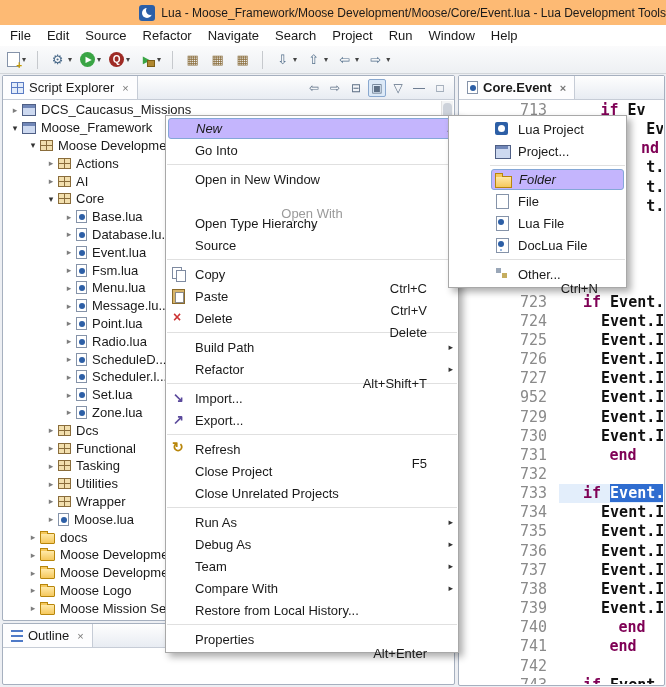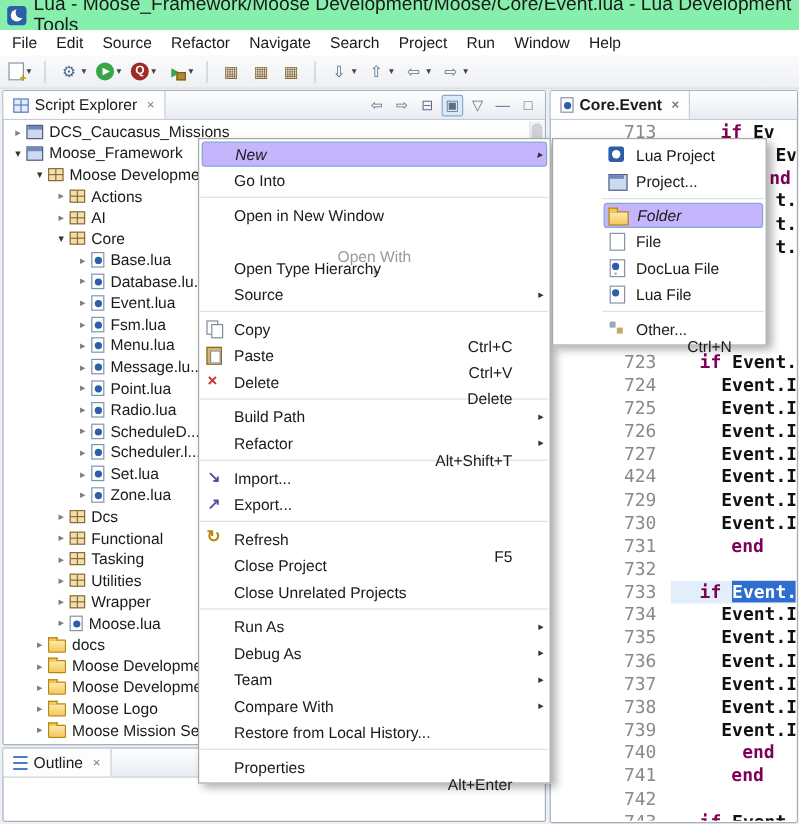--- a/index.html
+++ b/index.html
@@ -1,22 +1,22 @@
 <!DOCTYPE html>
 <html><head>
 <meta charset="utf-8">
 <style>
   * { margin:0; padding:0; box-sizing:border-box; }
   html,body { width:666px; height:687px; overflow:hidden; background:#fff;
               font-family:"Liberation Sans", sans-serif; color:#1a1a1a; }
 
   
   .titlebar { position:absolute; left:0; top:0; width:666px; height:25px;
-              background:#86efac; display:flex; align-items:center; gap:6px; padding-left:6px;
-              font-size:16px;justify-content:flex-end; }
+              background:#fdba74; display:flex; align-items:center; gap:6px; padding-left:6px;
+              font-size:12px;justify-content:flex-end; }
   .app-icon { width:16px; height:16px; border-radius:3px; background:#2b5fa8; position:relative; flex:none; }
   .app-icon::before { content:""; position:absolute; left:3px; top:3px; width:10px; height:10px; border-radius:50%; background:#fff; }
   .app-icon::after  { content:""; position:absolute; left:7px; top:1px; width:9px; height:9px; border-radius:50%; background:#2b5fa8; }
 
   .menubar { position:absolute; left:0; top:25px; width:666px; height:21px;
              background:#fff; display:flex; align-items:center; padding-left:2px; font-size:13px; }
   .mb-item { padding:2px 8px; white-space:nowrap; }
 
   .toolbar { position:absolute; left:0; top:46px; width:666px; height:28px;
              background:linear-gradient(#fbfbfc,#edf0f3); border-bottom:1px solid #d2d6da;
@@ -100,21 +100,21 @@
   .ln { width:99px; flex:none; text-align:right; padding-right:12px; color:#8a8a8a; }
   .ed-code { flex:1; padding-left:24px; font-weight:bold; color:#111;text-align:center; }
   .ed-code.cur { background:#e3eefb; }
   .kw { color:#7f0055; }
   .sel { background:#2f6dd0; color:#fff; }
 
   
   .cmenu { position:absolute; background:#fff; border:1px solid #a8a8a8;
            box-shadow:4px 4px 7px rgba(0,0,0,.32); padding:2px 0; font-size:13px; z-index:50; }
   #context-menu { left:165px; top:115px; width:294px; }
-  #new-submenu  { left:460px; top:115px; width:179px; z-index:60;padding-left:40px; }
+  #new-submenu  { left:448px; top:115px; width:179px; z-index:60;padding-left:40px; }
   .m-item { display:flex; align-items:center; height:22px; padding:0 4px; position:relative; }
   .m-item.hl { background:#c4b5fd; border:1px solid #84a7d7; border-radius:3px; margin:0 2px; height:21px; padding:0 2px;font-style:italic; }
   .m-item.dis { color:#9a9a9a;flex-direction:column; }
   .m-item.dis .m-arr { color:#b0b0b0; }
   .mi { width:18px; height:16px; flex:none; margin-right:7px; position:relative; }
   .m-label { flex:1; white-space:nowrap; }
   .m-short { margin-right:16px; white-space:nowrap;margin-top:28px; }
   .m-arr { width:10px; flex:none; text-align:right; font-size:9px; color:#333; margin-right:1px; }
   .m-sep { margin:3px 1px; border-top:1px solid #e0e0e0; }
 
@@ -424,21 +424,21 @@
       <div class="ed-line"><span class="ln">718</span><span class="ed-code"><span>       t.I</span></span></div>
       <div class="ed-line"><span class="ln">719</span><span class="ed-code"></span></div>
       <div class="ed-line"><span class="ln">720</span><span class="ed-code"></span></div>
       <div class="ed-line"><span class="ln">721</span><span class="ed-code"></span></div>
       <div class="ed-line"><span class="ln">722</span><span class="ed-code"></span></div>
       <div class="ed-line"><span class="ln">723</span><span class="ed-code"><span class="kw">if </span><span>Event.</span></span></div>
       <div class="ed-line"><span class="ln">724</span><span class="ed-code"><span>  Event.I</span></span></div>
       <div class="ed-line"><span class="ln">725</span><span class="ed-code"><span>  Event.I</span></span></div>
       <div class="ed-line"><span class="ln">726</span><span class="ed-code"><span>  Event.I</span></span></div>
       <div class="ed-line"><span class="ln">727</span><span class="ed-code"><span>  Event.I</span></span></div>
-      <div class="ed-line"><span class="ln">424</span><span class="ed-code"><span>  Event.I</span></span></div>
+      <div class="ed-line"><span class="ln">952</span><span class="ed-code"><span>  Event.I</span></span></div>
       <div class="ed-line"><span class="ln">729</span><span class="ed-code"><span>  Event.I</span></span></div>
       <div class="ed-line"><span class="ln">730</span><span class="ed-code"><span>  Event.I</span></span></div>
       <div class="ed-line"><span class="ln">731</span><span class="ed-code"><span class="kw">end</span></span></div>
       <div class="ed-line"><span class="ln">732</span><span class="ed-code"></span></div>
       <div class="ed-line"><span class="ln">733</span><span class="ed-code cur"><span class="kw">if </span><span class="sel">Event.</span></span></div>
       <div class="ed-line"><span class="ln">734</span><span class="ed-code"><span>  Event.I</span></span></div>
       <div class="ed-line"><span class="ln">735</span><span class="ed-code"><span>  Event.I</span></span></div>
       <div class="ed-line"><span class="ln">736</span><span class="ed-code"><span>  Event.I</span></span></div>
       <div class="ed-line"><span class="ln">737</span><span class="ed-code"><span>  Event.I</span></span></div>
       <div class="ed-line"><span class="ln">738</span><span class="ed-code"><span>  Event.I</span></span></div>
@@ -591,27 +591,27 @@
       <span class="mi mi-folder"></span>
       <span class="m-label">Folder</span>
       <span class="m-arr"></span>
     </div>
     <div class="m-item">
       <span class="mi mi-file"></span>
       <span class="m-label">File</span>
       <span class="m-arr"></span>
     </div>
     <div class="m-item">
+      <span class="mi mi-lua-file"></span>
+      <span class="m-label">Lua File</span>
+      <span class="m-arr"></span>
+    </div>
+    <div class="m-item">
       <span class="mi mi-doclua-file"></span>
       <span class="m-label">DocLua File</span>
-      <span class="m-arr"></span>
-    </div>
-    <div class="m-item">
-      <span class="mi mi-lua-file"></span>
-      <span class="m-label">Lua File</span>
       <span class="m-arr"></span>
     </div>
     <div class="m-sep"></div>
     <div class="m-item">
       <span class="mi mi-other"></span>
       <span class="m-label">Other...</span>
       <span class="m-short">Ctrl+N</span>
       <span class="m-arr"></span>
     </div>
   </div>

